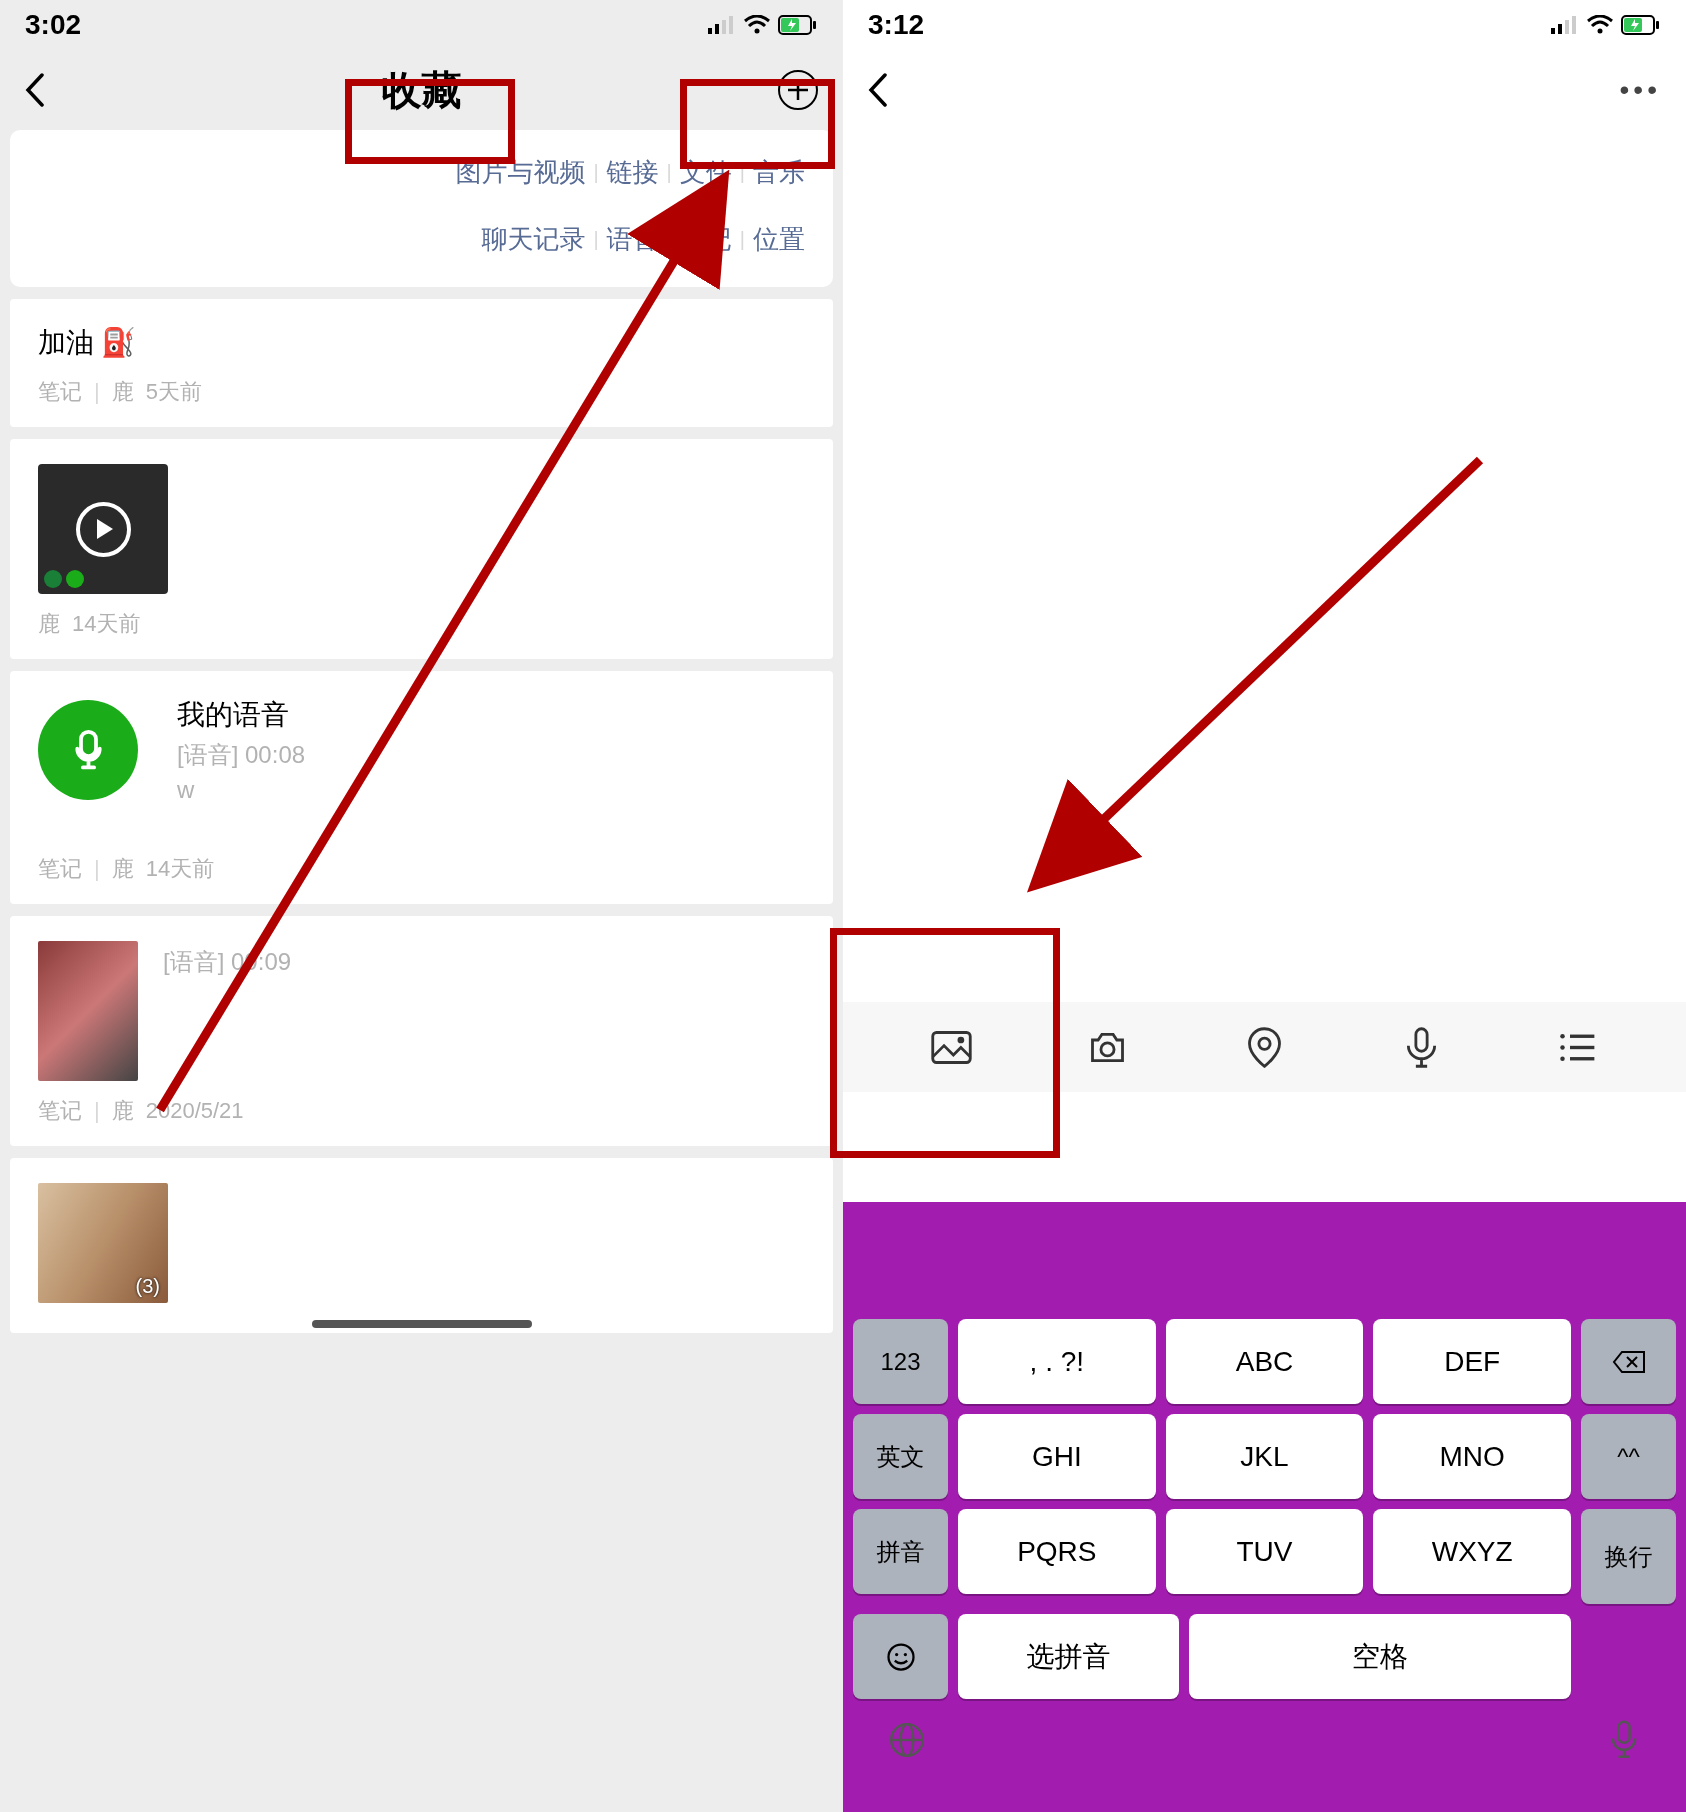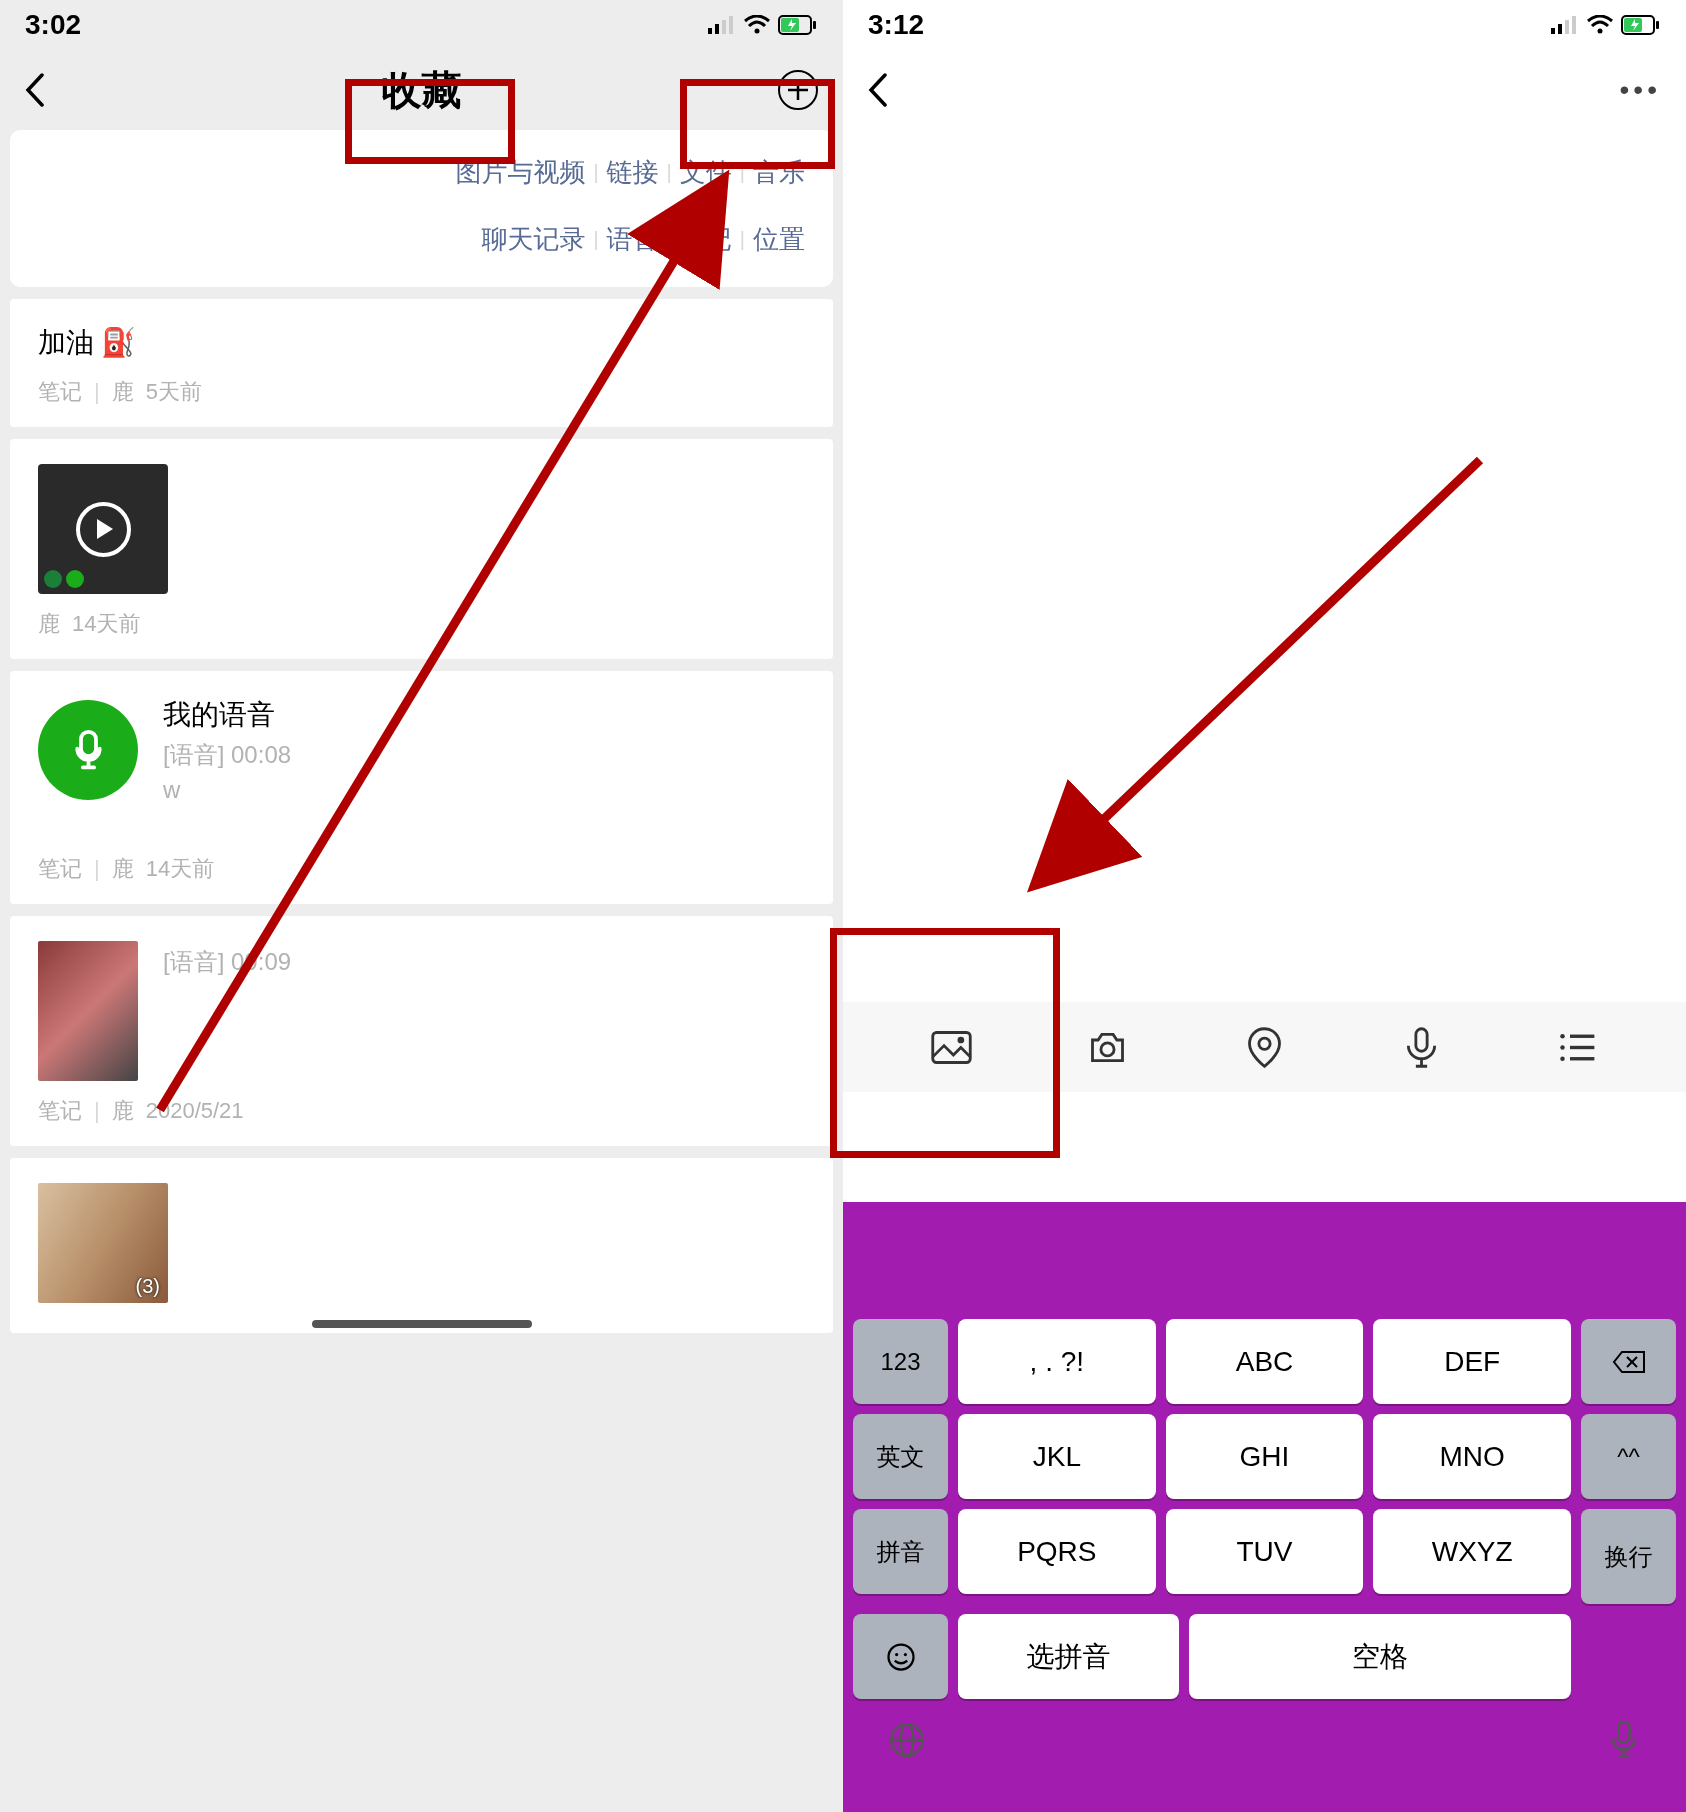--- a/index.html
+++ b/index.html
@@ -28,21 +28,21 @@
 
 .card { background:#fff; margin:0 10px 12px 10px; border-radius:4px; padding:25px 28px 20px 28px; position:relative; }
 .card .title-text { font-size:28px; color:#000; }
 .card .meta { color:#b2b2b2; font-size:22px; margin-top:15px; display:flex; gap:12px; align-items:center; }
 .meta-sep { color:#d8d8d8; }
 .thumb-video { width:130px; height:130px; background:#2a2a2a; border-radius:4px; position:relative; display:flex; align-items:center; justify-content:center; }
 .play-circle { width:55px; height:55px; border:4px solid #fff; border-radius:50%; display:flex; align-items:center; justify-content:center; }
 .play-triangle { width:0; height:0; border-left:16px solid #fff; border-top:10px solid transparent; border-bottom:10px solid transparent; margin-left:4px;}
 .thumb-icons { position:absolute; bottom:6px; left:6px; display:flex; gap:4px; }
 .tiny-dot { width:18px; height:18px; border-radius:50%; }
-.voice-row { display:flex; align-items:center; gap:25px; }
+.voice-row { display:flex; align-items:center; gap:39px; }
 .voice-circle { width:100px; height:100px; background:#1aad19; border-radius:50%; display:flex; align-items:center; justify-content:center; }
 .voice-info { }
 .voice-name { font-size:28px; color:#000; }
 .voice-sub { color:#b2b2b2; font-size:24px; margin-top:5px; }
 .photo-row { display:flex; align-items:flex-start; gap:25px; }
 .photo-thumb { width:100px; height:140px; background:#888; border-radius:2px; }
 .photo-thumb2 { width:130px; height:120px; background:#888; border-radius:2px; position:relative; }
 .photo-count { position:absolute; bottom:5px; right:8px; color:#fff; font-size:20px; text-shadow:0 0 3px #000;}
 .scroll-indic { position:absolute; bottom:5px; left:50%; transform:translateX(-50%); width:220px; height:8px; background:#555; border-radius:4px; }
 
@@ -281,22 +281,22 @@
       <div class="kb-key">DEF</div>
       <div class="kb-key func">
         <svg width="34" height="24" viewBox="0 0 34 24">
             <path d="M10 2 L32 2 L32 22 L10 22 L2 12 Z" stroke="#000" stroke-width="2" fill="none"></path>
             <line x1="15" y1="7" x2="25" y2="17" stroke="#000" stroke-width="2"></line>
             <line x1="25" y1="7" x2="15" y2="17" stroke="#000" stroke-width="2"></line>
           </svg>
       </div>
 
       <div class="kb-key func">英文</div>
+      <div class="kb-key">GHI</div>
       <div class="kb-key">JKL</div>
-      <div class="kb-key">GHI</div>
       <div class="kb-key">MNO</div>
       <div class="kb-key func">^^</div>
 
       <div class="kb-key func">拼音</div>
       <div class="kb-key">PQRS</div>
       <div class="kb-key">TUV</div>
       <div class="kb-key">WXYZ</div>
       <div class="kb-key func tall" style="grid-column:5;grid-row:3 / span 2;">换行</div>
     </div>
     <div class="kb-row4">

